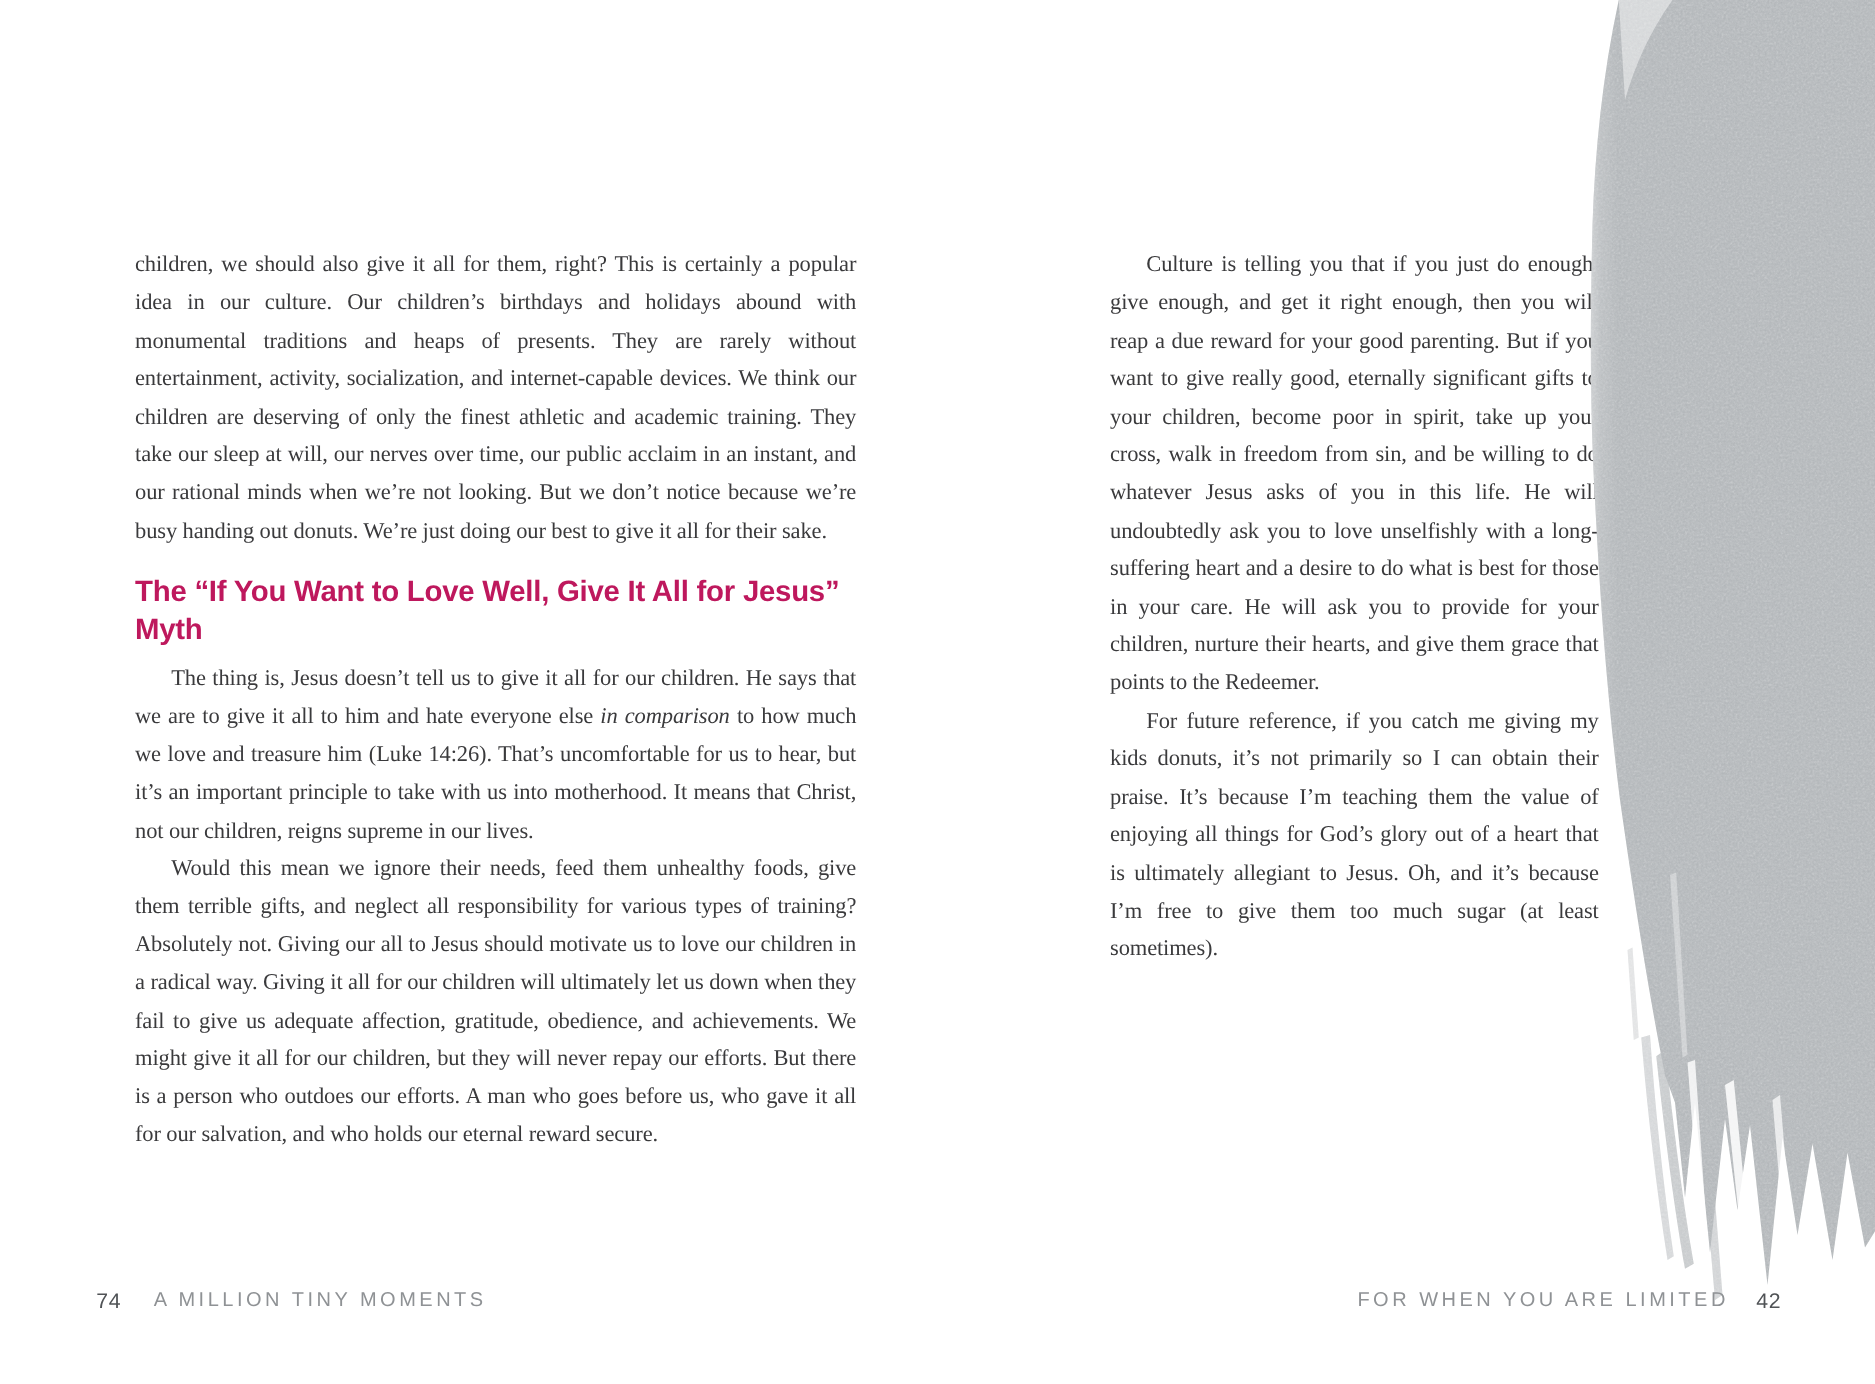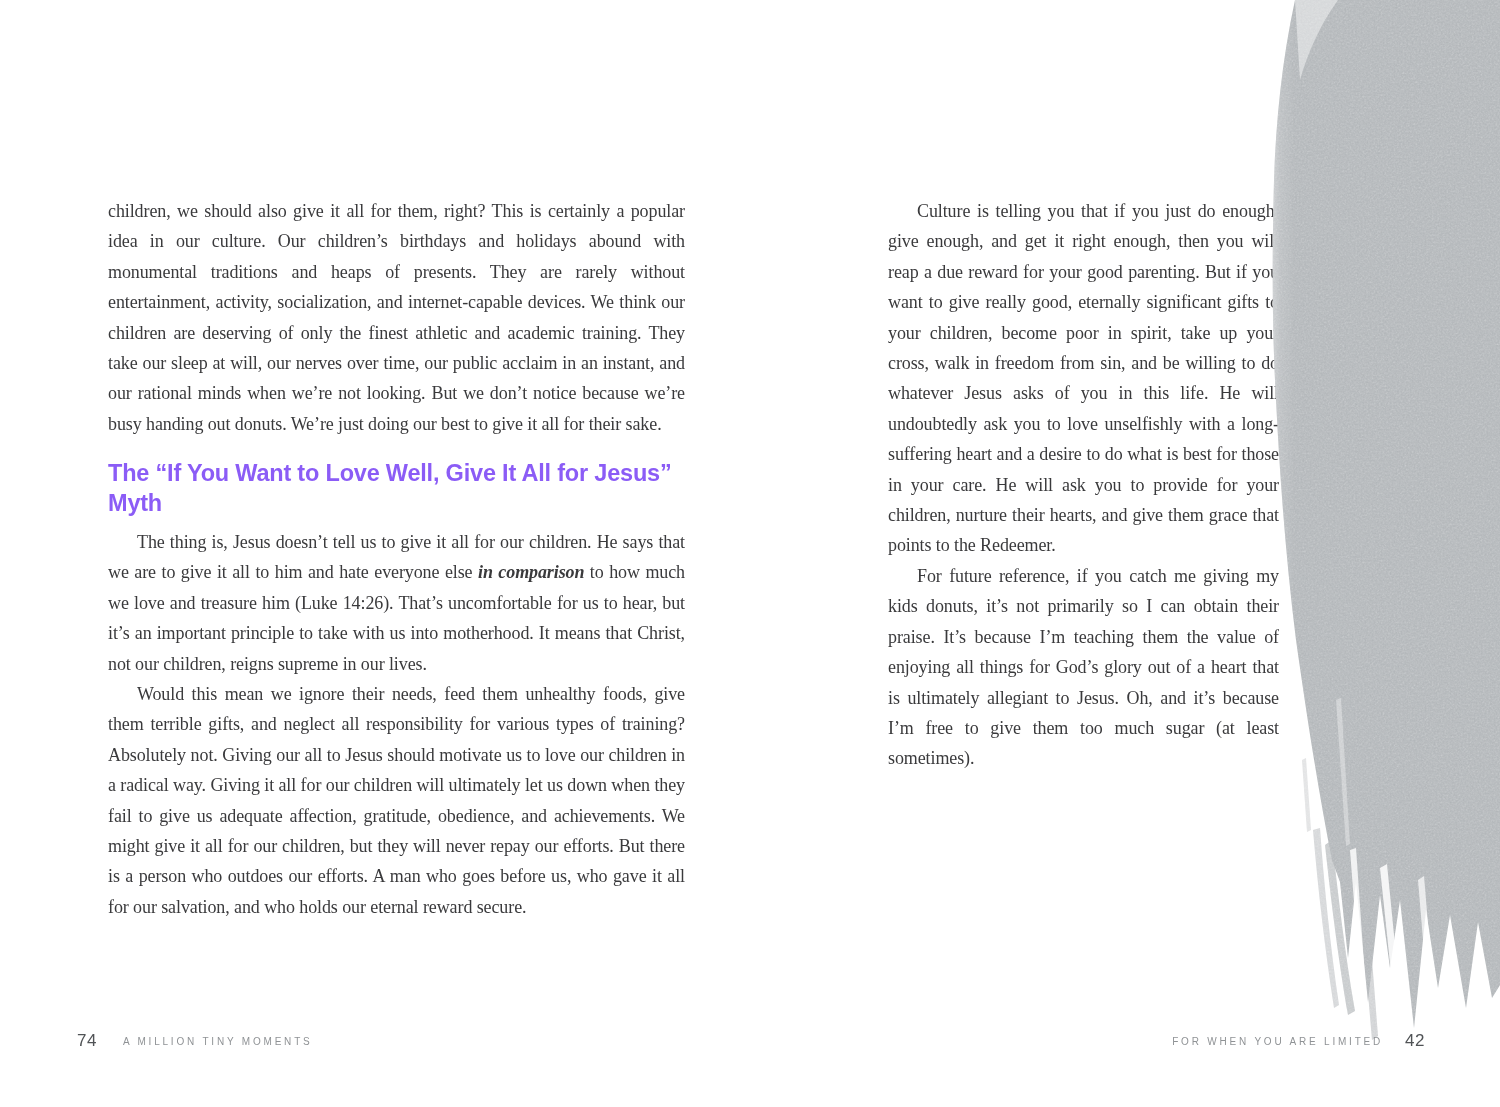--- a/index.html
+++ b/index.html
@@ -19,49 +19,49 @@
     font-size: 18px;
     line-height: 30.4px;
     text-align: justify;
     letter-spacing: -0.1px;
   }
   .col-left  { left: 77px;  width: 577px; margin-left: 31px; }
   .col-right { left: 888px; width: 391px; }
 
   .text-col p { margin: 0; }
   .text-col p.indent { text-indent: 29px; }
-  .italic { font-style: italic; font-weight: bold; }
+  .italic { font-style: italic; }
 
   h2.section-heading {
     font-family: "Liberation Sans", sans-serif;
     font-weight: 600;
     font-size: 23.5px;
     line-height: 1.25;
-    color: #8b5cf6;
+    color: #be185d;
     letter-spacing: -0.2px;
     margin: 20px 0 9px 0;
     text-align: left;
   }
 
   .footer {
     position: absolute;
     top: 1031px;
     display: flex;
     align-items: center;
     font-family: "Liberation Sans", sans-serif;
   }
   .footer-left  { left: 77px;  gap: 26px; }
   .footer-right { right: 75px; gap: 22px; padding-left: 44px; }
   .page-number {
     font-size: 17px;
     color: #505356;
     letter-spacing: 0.5px;
   }
   .running-title {
-    font-size: 10px;
+    font-size: 16px;
     font-weight: 500;
     letter-spacing: 2.8px;
     color: #8f9295;
     text-transform: uppercase;
   }
 
   .brush-art {
     position: absolute;
     left: 1230px; top: 0;
     width: 270px; height: 1060px;

